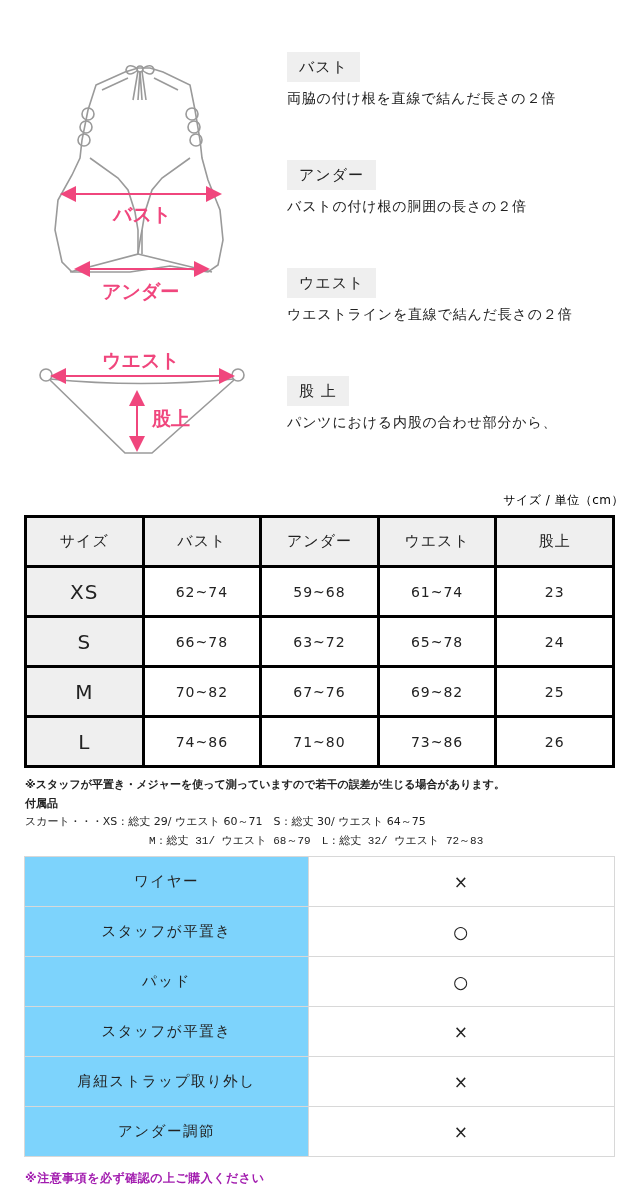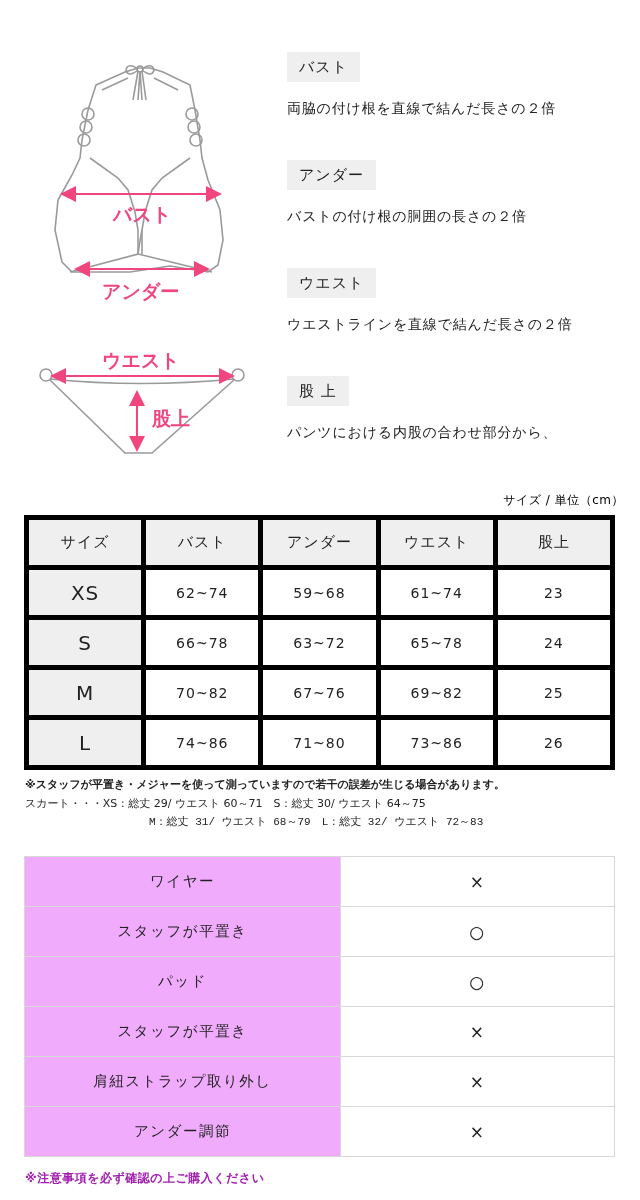--- a/index.html
+++ b/index.html
@@ -6,38 +6,38 @@
   html, body { width: 640px; height: 1200px; background: #ffffff; }
   body { font-family: "DejaVu Sans", "Liberation Sans", sans-serif; color: #222; position: relative; overflow: hidden; }
 
   .illus { position: absolute; left: 30px; top: 40px; width: 220px; height: 440px; }
   .illus svg { width: 220px; height: 440px; display: block; }
   .illus .lbl { font-family: "DejaVu Sans", sans-serif; font-weight: bold; fill: #f0467d; }
 
   .defs { position: absolute; left: 287px; top: 0; width: 340px; }
   .def-block { position: absolute; left: 0; width: 340px; }
   .def-tag { display: inline-block; background: #efefef; font-size: 15px; padding: 0 12px; height: 30px; line-height: 30px; letter-spacing: 1px; color: #222; }
-  .def-text { font-size: 14px; line-height: 24px; margin-top: 14px; letter-spacing: 0.8px; color: #222; }
+  .def-text { font-size: 14px; line-height: 24px; margin-top: 4px; letter-spacing: 0.8px; color: #222; }
 
   .unit-note { position: absolute; right: 16px; top: 492px; font-size: 12px; color: #000000; letter-spacing: 0.5px; }
 
   table.size { position: absolute; left: 24px; top: 515px; width: 591px; border-collapse: collapse; table-layout: fixed; }
-  table.size td, table.size th { border: 5px solid #000000; text-align: center; font-weight: normal; color: #222; }
+  table.size td, table.size th { border: 3px solid #000000; text-align: center; font-weight: normal; color: #222; }
   table.size th { height: 50px; background: #efefef; font-size: 15px; letter-spacing: 1px; }
   table.size td { height: 50px; font-size: 14px; letter-spacing: 1px; }
   table.size td.sz { background: #efefef; font-size: 20px; letter-spacing: 1px; }
 
   .notes { position: absolute; left: 25px; top: 776px; width: 600px; font-size: 11px; line-height: 18.5px; font-weight: bold; color: #222; }
   .notes .normal { font-weight: normal; }
   .notes .row { white-space: nowrap; }
   .notes .indent { padding-left: 124px; font-family: Liberation Mono, monospace; }
 
   table.feat { position: absolute; left: 24px; top: 856px; width: 591px; border-collapse: collapse; table-layout: fixed; }
   table.feat td { border: 1px solid #d8d8d8; height: 50px; text-align: center; font-size: 14.5px; letter-spacing: 1.5px; color: #222; }
-  table.feat td.name { background: #f0abfc; width: 316px; }
+  table.feat td.name { background: #7dd3fc; width: 284px; }
   table.feat td.val { font-size: 17px; }
 
   .footer { position: absolute; left: 25px; top: 1170px; font-size: 12px; font-weight: bold; letter-spacing: 0.5px; color: #a21caf; }
 </style>
 </head>
 <body>
 
 <div class="illus">
   <svg viewBox="0 0 220 440" xmlns="http://www.w3.org/2000/svg">
     <defs>
@@ -143,20 +143,21 @@
       <td>74~86</td>
       <td>71~80</td>
       <td>73~86</td>
       <td>26</td>
     </tr>
   </tbody>
 </table>
 
 <div class="notes">
   <div class="row">※スタッフが平置き・メジャーを使って測っていますので若干の誤差が生じる場合があります。</div>
+  <div class="row">付属品</div>
   <div class="row normal">スカート・・・XS：総丈 29/ ウエスト 60～71　S：総丈 30/ ウエスト 64～75</div>
   <div class="row normal indent">M：総丈 31/ ウエスト 68～79　L：総丈 32/ ウエスト 72～83</div>
 </div>
 
 <table class="feat">
   <tbody>
     <tr>
       <td class="name">ワイヤー</td>
       <td class="val">×</td>
     </tr>

